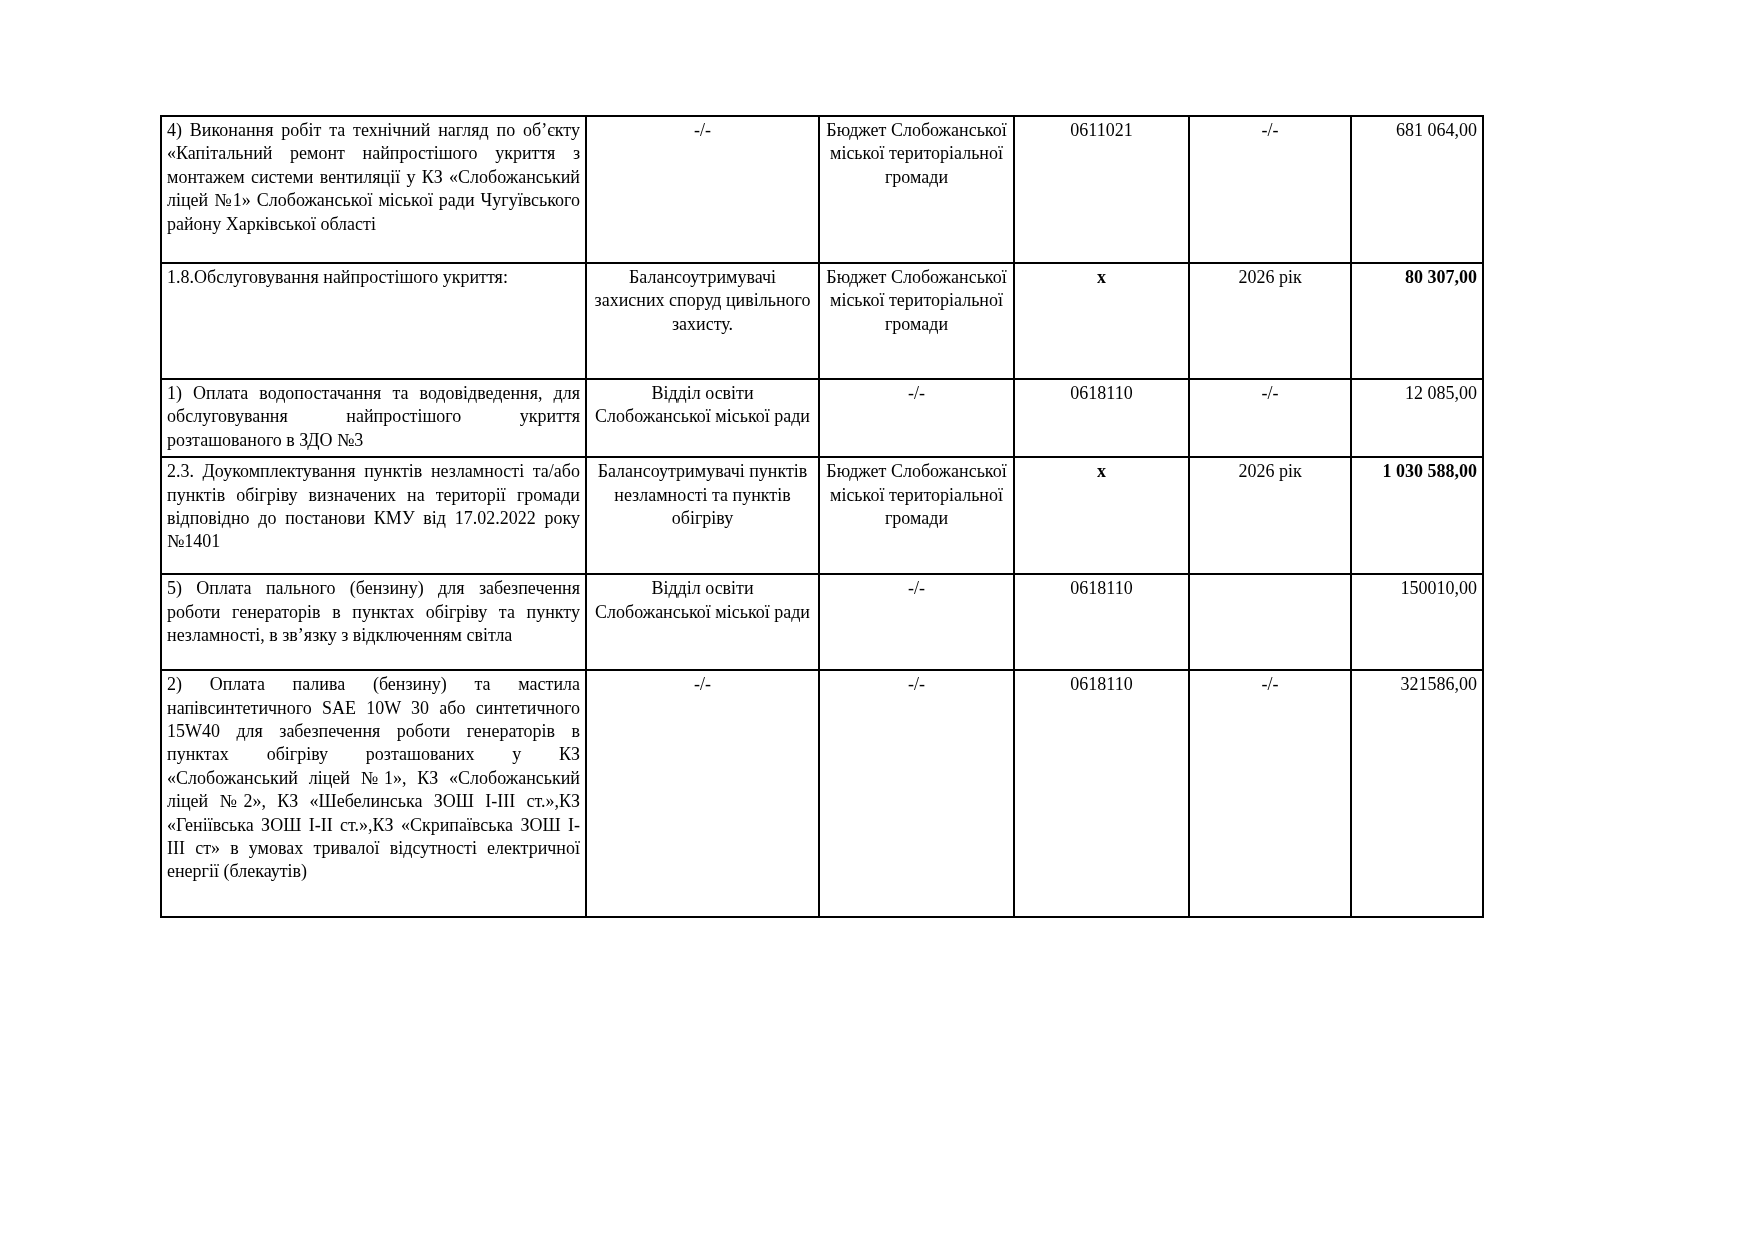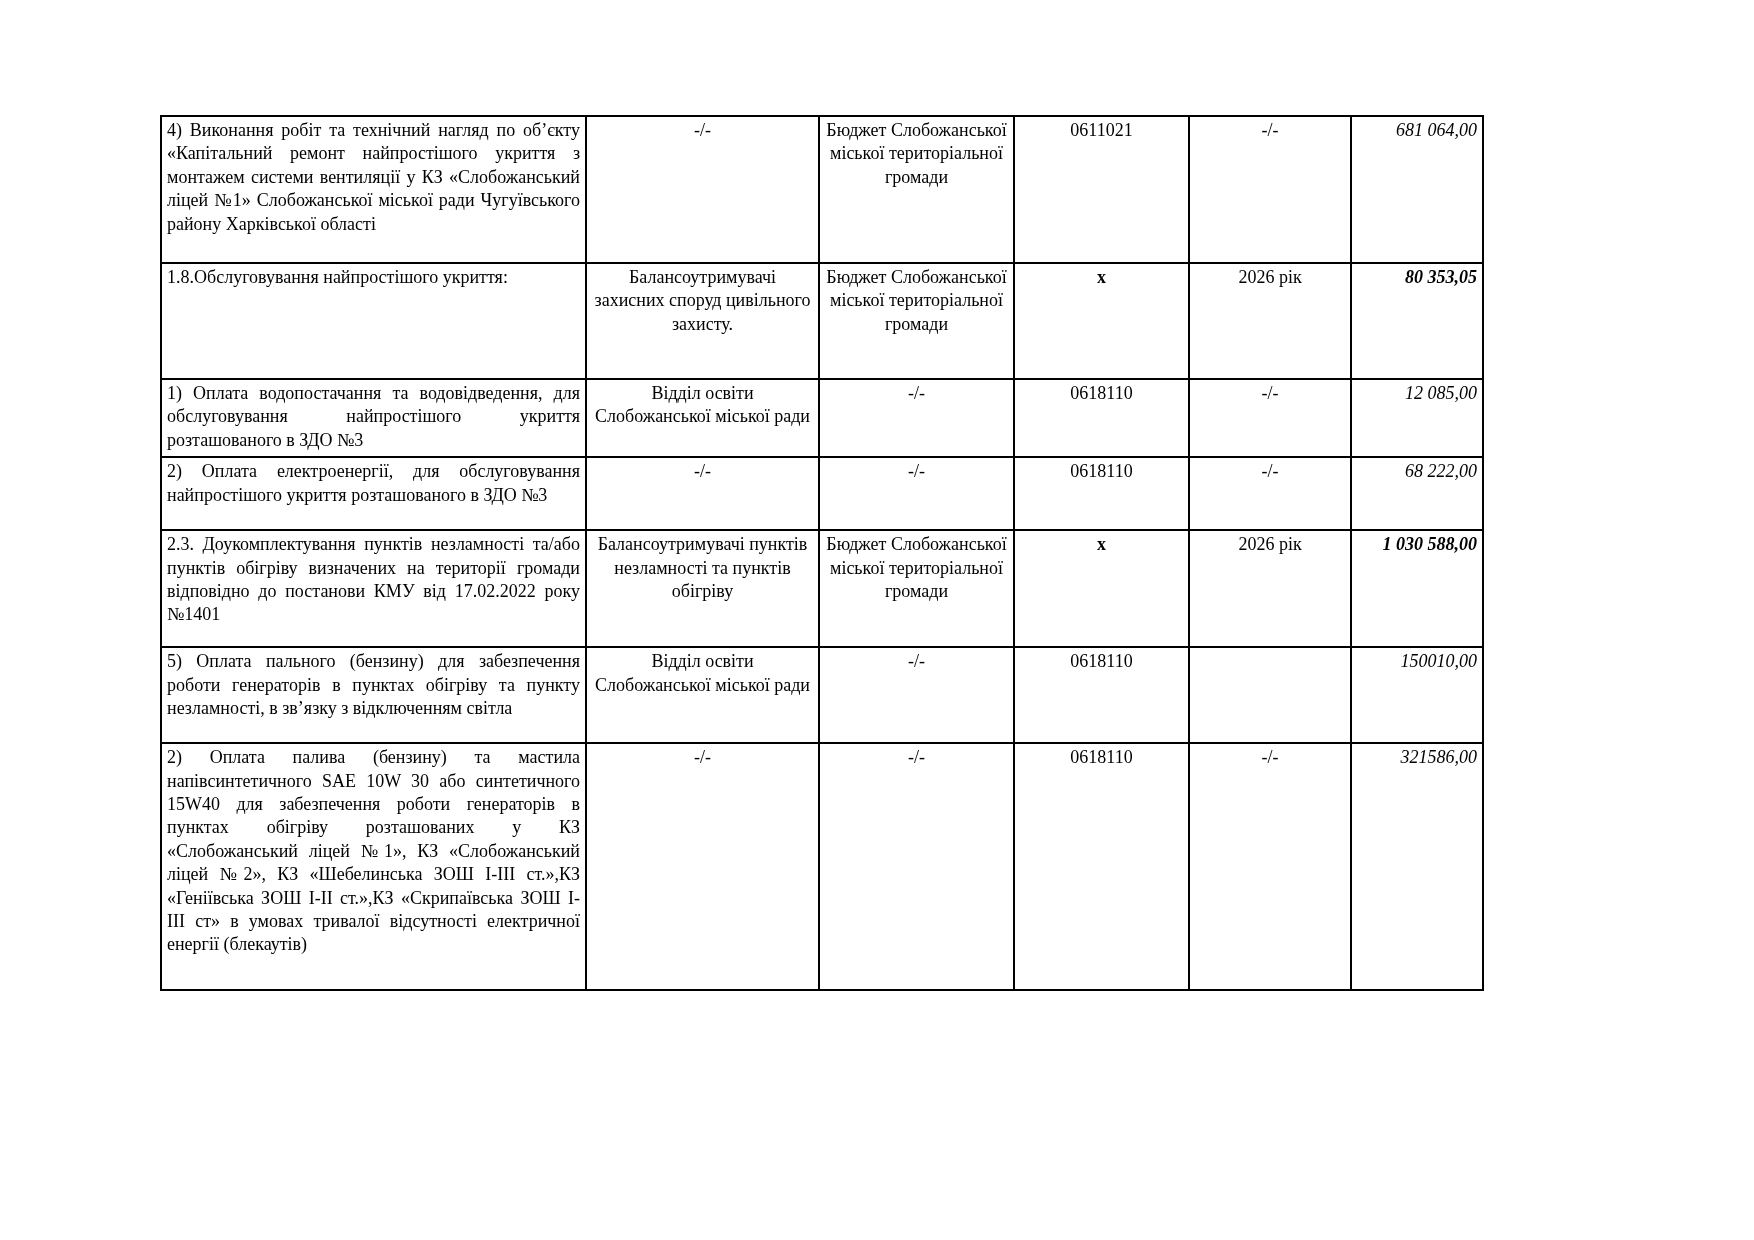--- a/index.html
+++ b/index.html
@@ -35,21 +35,20 @@
     text-align: justify;
     padding-left: 8px;
     padding-right: 8px;
   }
   td.c-center {
     text-align: center;
   }
   td.c-amount {
     text-align: right;
     padding-right: 10px;
-    font-style: italic;
   }
   .bold {
     font-weight: bold;
   }
 </style>
 </head>
 <body>
 
 <div class="page">
   <table class="budget-table">
@@ -69,37 +68,29 @@
         <td class="c-center">0611021</td>
         <td class="c-center">-/-</td>
         <td class="c-amount">681 064,00</td>
       </tr>
       <tr style="height:116px">
         <td class="c-desc">1.8.Обслуговування найпростішого укриття:</td>
         <td class="c-center">Балансоутримувачі захисних споруд цивільного захисту.</td>
         <td class="c-center">Бюджет Слобожанської міської територіальної громади</td>
         <td class="c-center bold">х</td>
         <td class="c-center">2026 рік</td>
-        <td class="c-amount bold">80 353,05</td>
+        <td class="c-amount bold">80 307,00</td>
       </tr>
       <tr style="height:74px">
         <td class="c-desc">1) Оплата водопостачання та водовідведення, для обслуговування найпростішого укриття розташованого в ЗДО №3</td>
         <td class="c-center">Відділ освіти Слобожанської міської ради</td>
         <td class="c-center">-/-</td>
         <td class="c-center">0618110</td>
         <td class="c-center">-/-</td>
         <td class="c-amount">12 085,00</td>
-      </tr>
-      <tr style="height:73px">
-        <td class="c-desc">2) Оплата електроенергії, для обслуговування найпростішого укриття розташованого в ЗДО №3</td>
-        <td class="c-center">-/-</td>
-        <td class="c-center">-/-</td>
-        <td class="c-center">0618110</td>
-        <td class="c-center">-/-</td>
-        <td class="c-amount">68 222,00</td>
       </tr>
       <tr style="height:117px">
         <td class="c-desc">2.3. Доукомплектування пунктів незламності та/або пунктів обігріву визначених на території громади відповідно до постанови КМУ від 17.02.2022 року №1401</td>
         <td class="c-center">Балансоутримувачі пунктів незламності та пунктів обігріву</td>
         <td class="c-center">Бюджет Слобожанської міської територіальної громади</td>
         <td class="c-center bold">х</td>
         <td class="c-center">2026 рік</td>
         <td class="c-amount bold">1 030 588,00</td>
       </tr>
       <tr style="height:96px">

